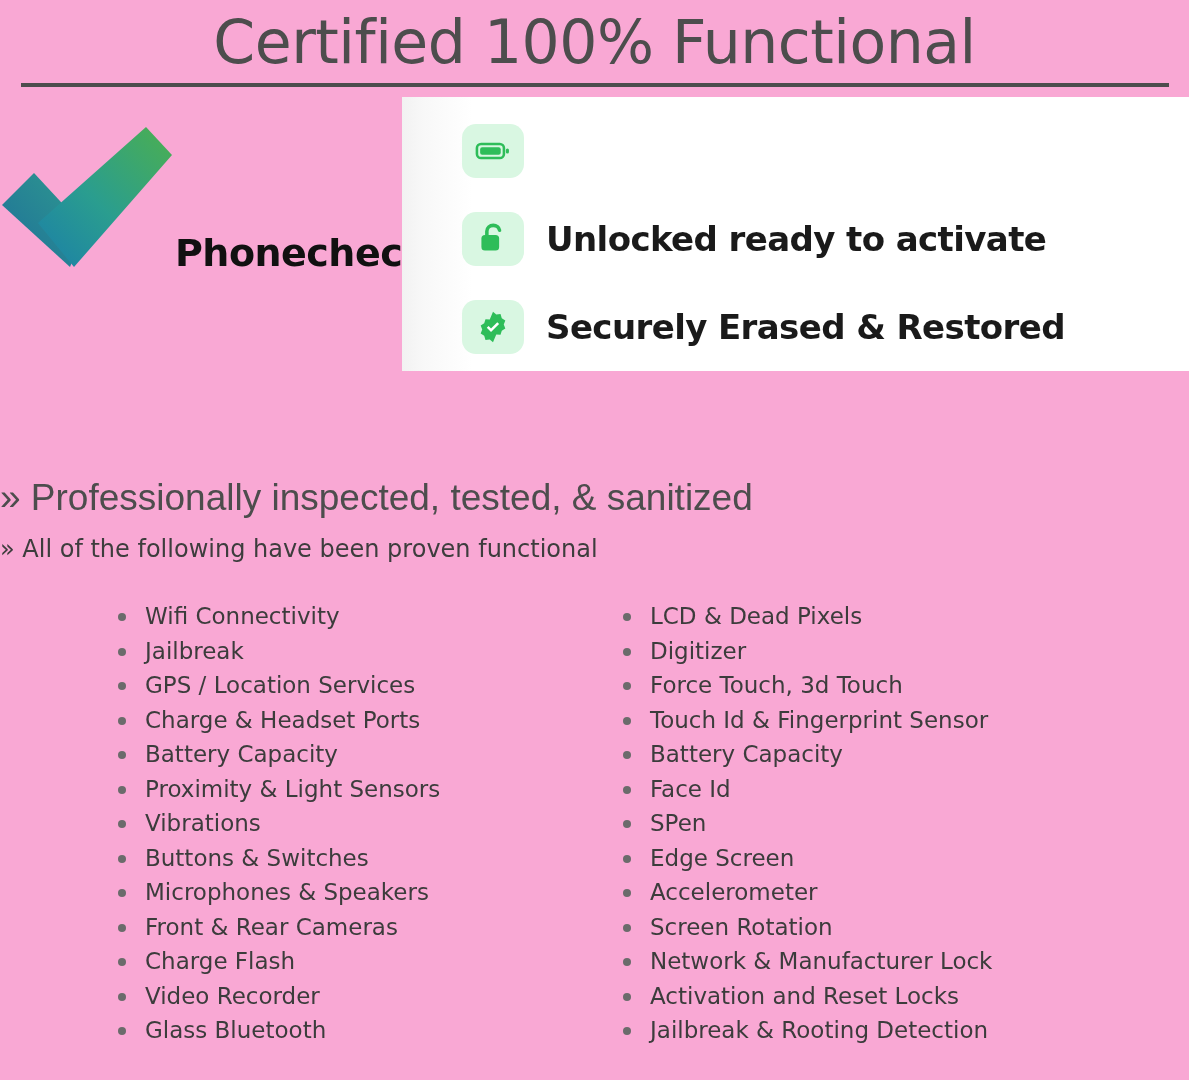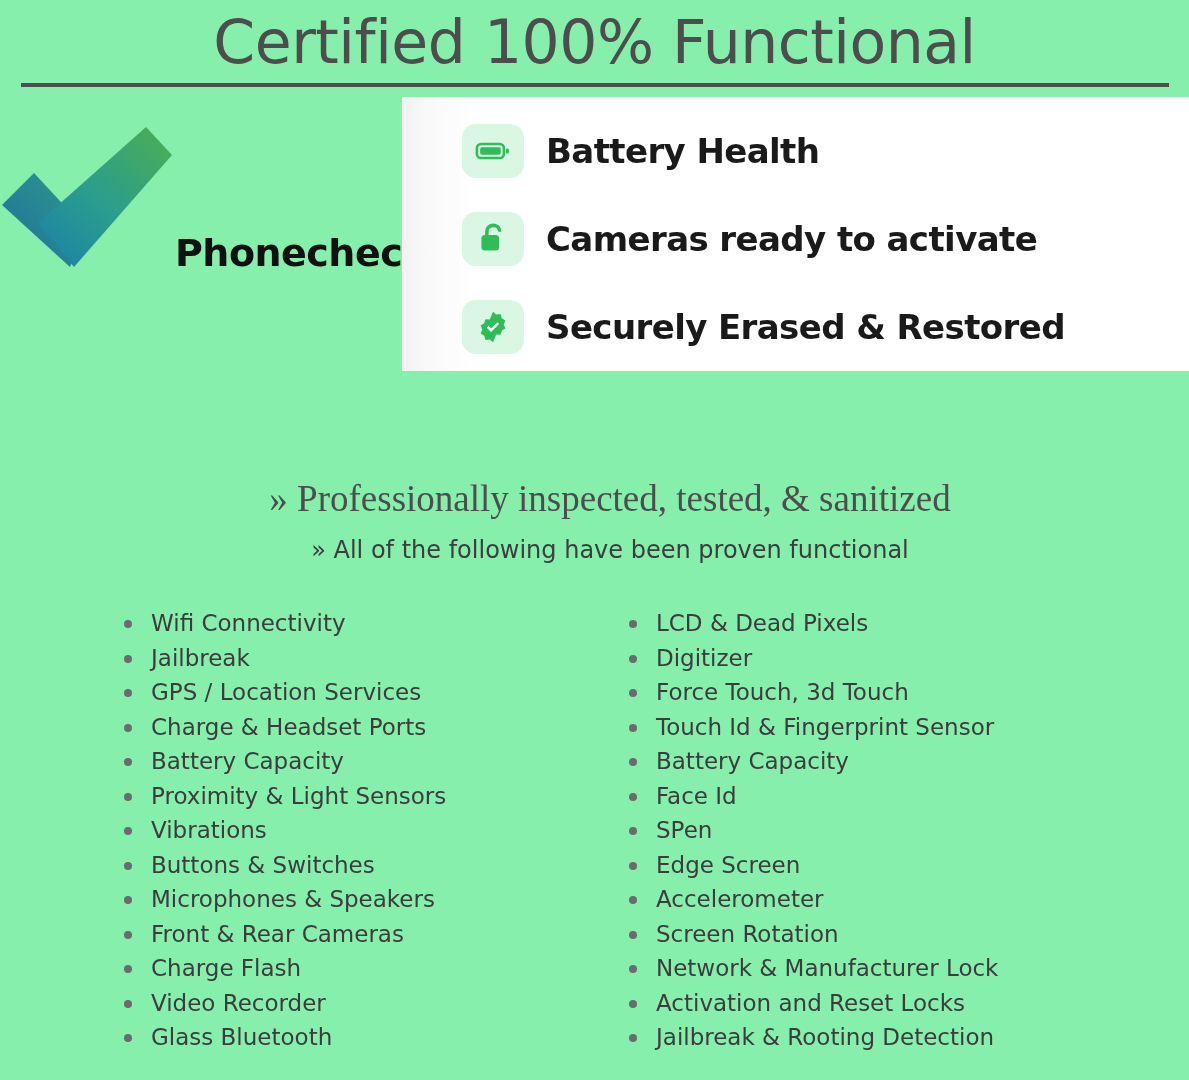--- a/index.html
+++ b/index.html
@@ -7,21 +7,21 @@
     margin: 0; padding: 0;
     width: 1189px; height: 1080px;
     background: #ffffff;
     font-family: "Liberation Sans", sans-serif;
     overflow: hidden;
   }
   .page {
     position: relative;
     width: 1189px;
     height: 1080px;
-    background: #86efac;
+    background: #f9a8d4;
   }
 
   
   .header {
     width: 100%;
     padding-top: 8px;
     text-align: center;
   }
   .header-title {
     font-size: 60px;
@@ -100,48 +100,45 @@
   .feature-label {
     font-size: 34px;
     font-weight: bold;
     color: #1a1a1a;
     letter-spacing: -0.6px;
     font-family: "DejaVu Sans", sans-serif;
   }
 
   
   .tagline {
-    text-align: center;
     font-size: 37px;
     color: #4d4d4d;
     margin-top: 10px;
-    font-family: Liberation Serif, serif;
-    margin-left: 31px;
+    font-family: Liberation Sans, sans-serif;
   }
   .subtagline {
-    text-align: center;
+    text-align: left;
     font-size: 24px;
     color: #3d3d3d;
     margin-top: 16px;
     font-family: "DejaVu Sans", sans-serif;
-    padding-left: 31px;
   }
 
   
   .lists {
     display: flex;
     margin-top: 32px;
     padding-left: 108px;
   }
   .list-col {
     width: 505px;
   }
   .list-col ul {
     list-style: none;
-    margin: 10px;
+    margin: 4px;
     padding: 0;
   }
   .list-col li {
     position: relative;
     font-size: 23px;
     color: #3c3c3c;
     line-height: 34.5px;
     padding-left: 33px;
     font-family: "DejaVu Sans", sans-serif;
   }
@@ -194,31 +191,30 @@
 
 
       <div class="feature">
         <span class="feature-icon">
           <svg width="36" height="34" viewBox="0 0 28 24" xmlns="http://www.w3.org/2000/svg">
             <rect x="1.5" y="6.5" width="21" height="11" rx="3.2" fill="none" stroke="#2ebd59" stroke-width="2"></rect>
             <rect x="4" y="9" width="16" height="6" rx="1.6" fill="#2ebd59"></rect>
             <rect x="24" y="10" width="2.4" height="4" rx="1.2" fill="#2ebd59"></rect>
           </svg>
         </span>
-        <span class="feature-label">Battery Health</span>
       </div>
 
       <div class="feature">
         <span class="feature-icon">
           <svg width="30" height="34" viewBox="0 0 22 24" xmlns="http://www.w3.org/2000/svg">
             <path d="M6.5 9V6.4C6.5 3.9 8.6 2 11.2 2c2.3 0 4.2 1.5 4.6 3.6" fill="none" stroke="#2ebd59" stroke-width="2.6" stroke-linecap="round"></path>
             <rect x="2.5" y="9" width="13" height="11.5" rx="2.6" fill="#2ebd59"></rect>
           </svg>
         </span>
-        <span class="feature-label">Cameras ready to activate</span>
+        <span class="feature-label">Unlocked ready to activate</span>
       </div>
 
       <div class="feature">
         <span class="feature-icon">
           <svg width="34" height="34" viewBox="0 0 24 24" xmlns="http://www.w3.org/2000/svg">
             <path fill="#2ebd59" d="M12 1.2l2.3 1.9 3-.2.9 2.9 2.5 1.6-1.1 2.8 1.1 2.8-2.5 1.6-.9 2.9-3-.2L12 22.8l-2.3-1.9-3 .2-.9-2.9-2.5-1.6 1.1-2.8-1.1-2.8 2.5-1.6.9-2.9 3 .2z"></path>
             <path fill="#ffffff" d="M10.6 15.6l-3-3 1.3-1.3 1.7 1.7 4.4-4.4 1.3 1.3z"></path>
           </svg>
         </span>
         <span class="feature-label">Securely Erased &amp; Restored</span>

